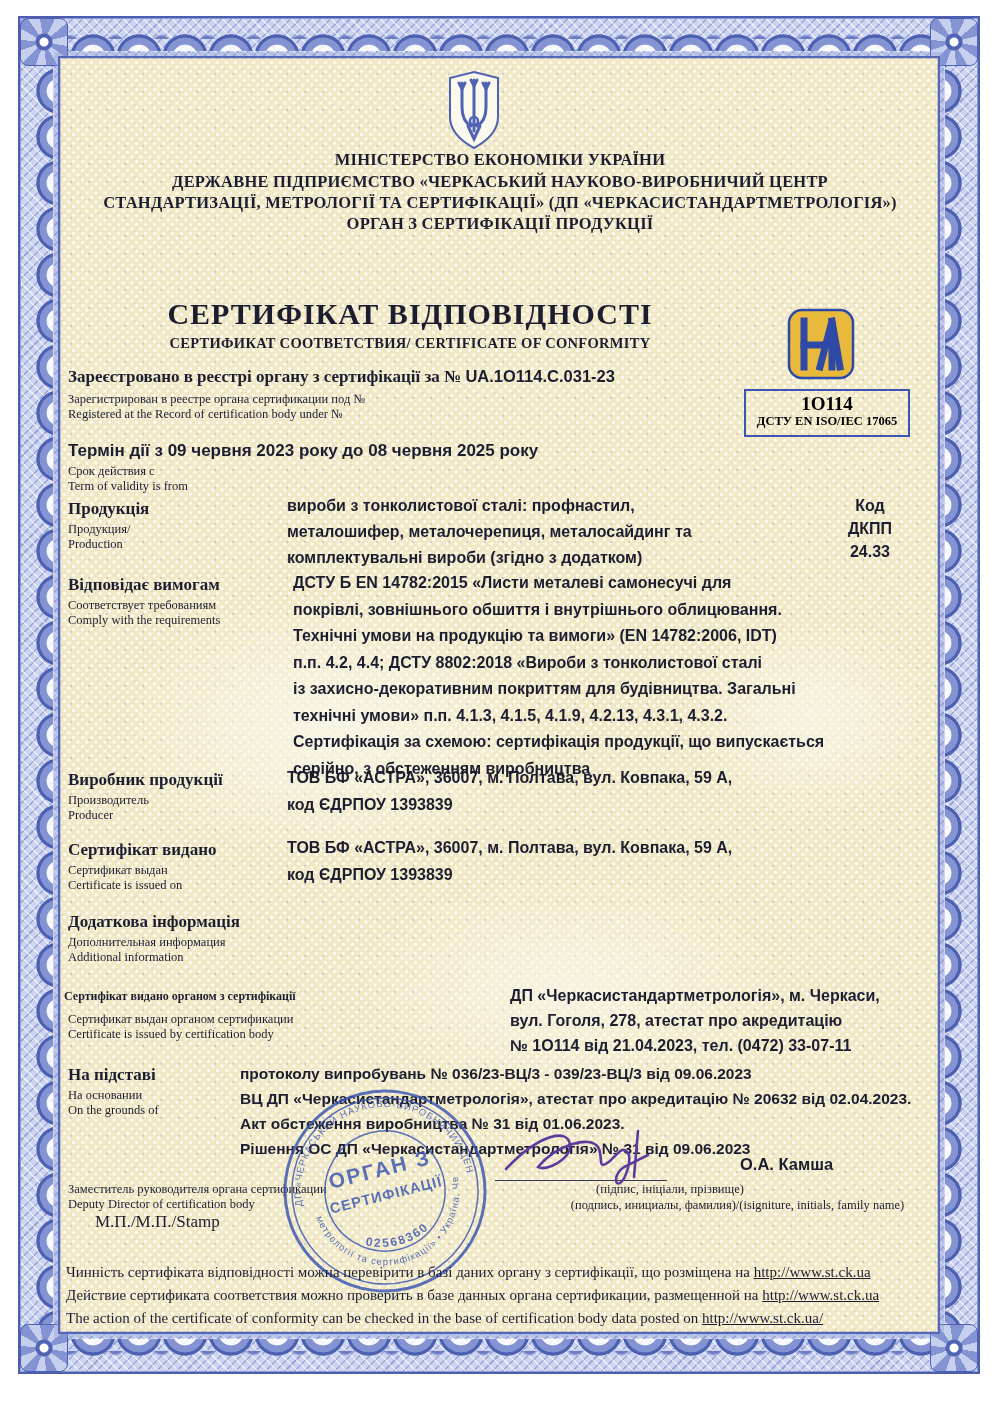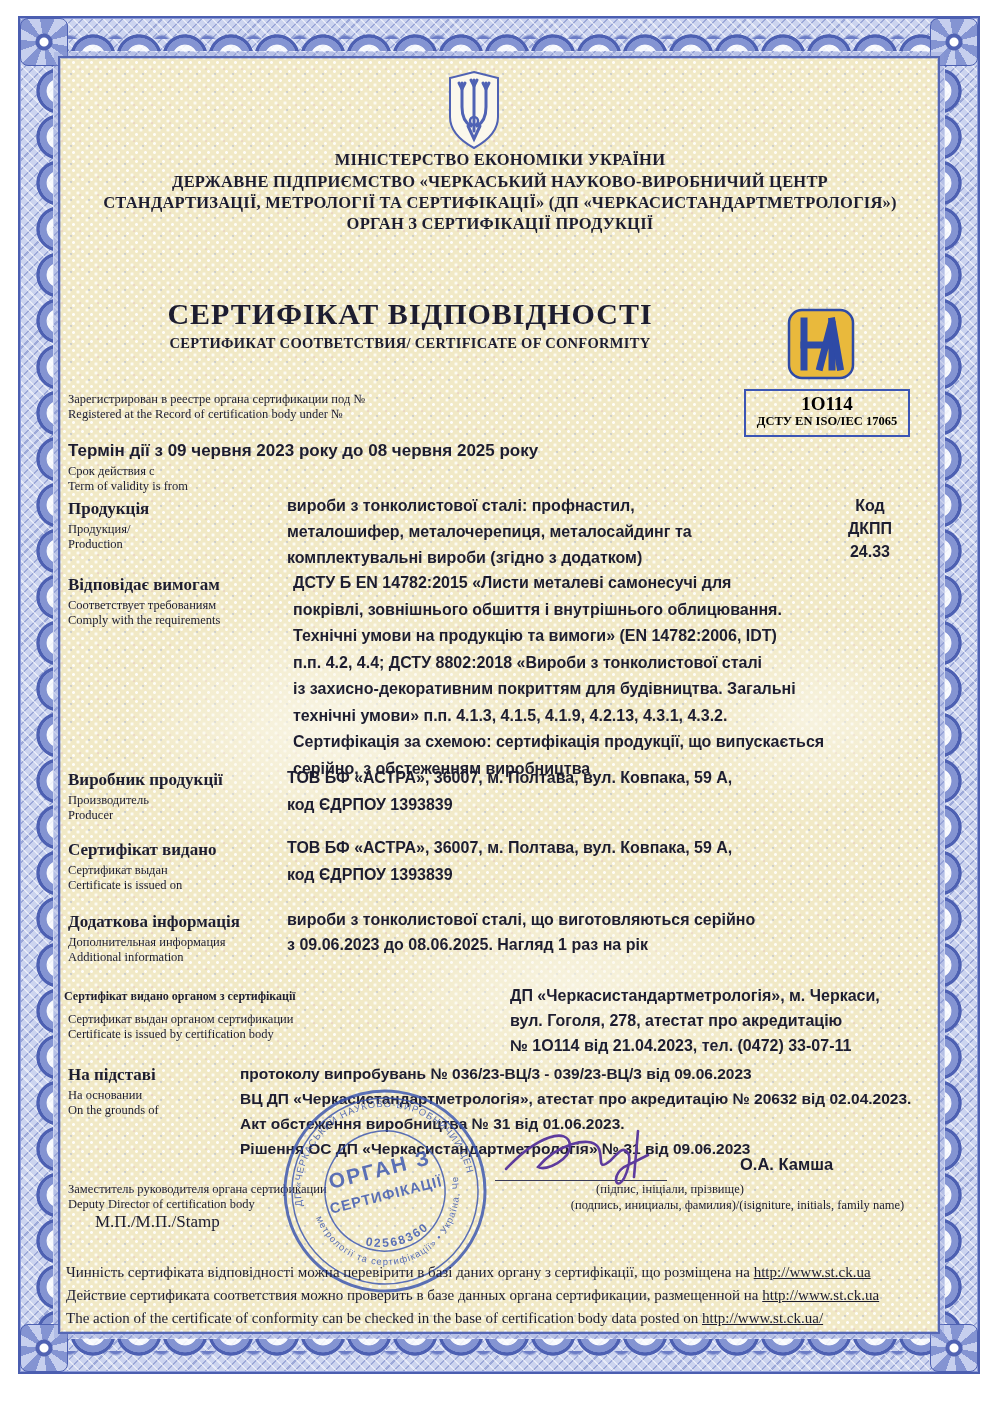--- a/index.html
+++ b/index.html
@@ -121,20 +121,23 @@
       <path d="M17 37 H34"></path>
       <path d="M33 59 L45 13 L45 59"></path>
       <path d="M45 13 L53 59"></path>
     </g>
   </svg>
   <div class="bluebox" style="left:744px;top:377px;width:162px;height:42px;padding-top:2px;">
     <div style="font-size:19px;line-height:21px;">1О114</div>
     <div style="font-size:12.5px;line-height:15px;">ДСТУ EN ISO/IEC 17065</div>
   </div>
 
+  <div class="abs" style="left:68px;top:355px;font-size:17px;">
+    <span class="L1" style="font-size:17px;">Зареєстровано в реєстрі органу з сертифікації за № </span><span class="regnum">UA.1О114.С.031-23</span>
+  </div>
   <div class="abs L2" style="left:68px;top:380px;">Зарегистрирован в реестре органа сертификации под №</div>
   <div class="abs L2" style="left:68px;top:395px;">Registered at the Record of certification body under №</div>
 
   <div class="abs val" style="left:68px;top:426px;font-size:17px;">Термін дії з 09 червня 2023 року  до  08 червня 2025 року</div>
   <div class="abs L2" style="left:68px;top:452px;">Срок действия с</div>
   <div class="abs L2" style="left:68px;top:467px;">Term of validity is from</div>
 
   <div class="abs L1" style="left:68px;top:487px;">Продукція</div>
   <div class="abs L2" style="left:68px;top:510px;">Продукция/</div>
   <div class="abs L2" style="left:68px;top:525px;">Production</div>
@@ -165,22 +168,20 @@
 
   <div class="abs L1" style="left:68px;top:828px;">Сертифікат видано</div>
   <div class="abs L2" style="left:68px;top:851px;">Сертификат выдан</div>
   <div class="abs L2" style="left:68px;top:866px;">Certificate is issued on</div>
   <div class="abs val" style="left:287px;top:822px;line-height:27px;">ТОВ БФ «АСТРА», 36007, м. Полтава, вул. Ковпака, 59 А,
 код ЄДРПОУ 1393839</div>
 
   <div class="abs L1" style="left:68px;top:900px;">Додаткова інформація</div>
   <div class="abs L2" style="left:68px;top:923px;">Дополнительная информация</div>
   <div class="abs L2" style="left:68px;top:938px;">Additional information</div>
-  <div class="abs val" style="left:287px;top:895px;line-height:25px;">вироби з тонколистової сталі, що виготовляються серійно
-з 09.06.2023 до 08.06.2025. Нагляд 1 раз на рік</div>
 
   <div class="abs L1" style="left:64px;top:977px;font-size:12px;">Сертифікат видано органом з сертифікації</div>
   <div class="abs L2" style="left:68px;top:1000px;">Сертификат выдан органом сертификации</div>
   <div class="abs L2" style="left:68px;top:1015px;">Certificate is issued by certification body</div>
   <div class="abs val" style="left:510px;top:971px;line-height:25px;">ДП «Черкасистандартметрологія», м. Черкаси,
 вул. Гоголя, 278, атестат про акредитацію
 № 1О114 від 21.04.2023, тел. (0472) 33-07-11</div>
 
   <div class="abs L1" style="left:68px;top:1053px;">На підставі</div>
   <div class="abs L2" style="left:68px;top:1076px;">На основании</div>

